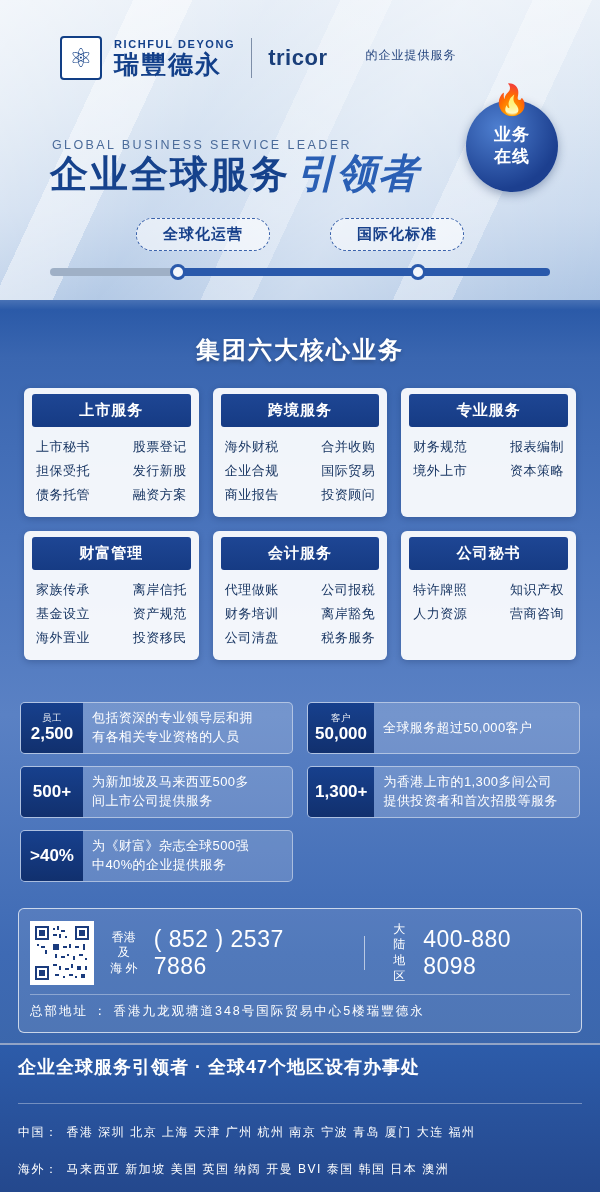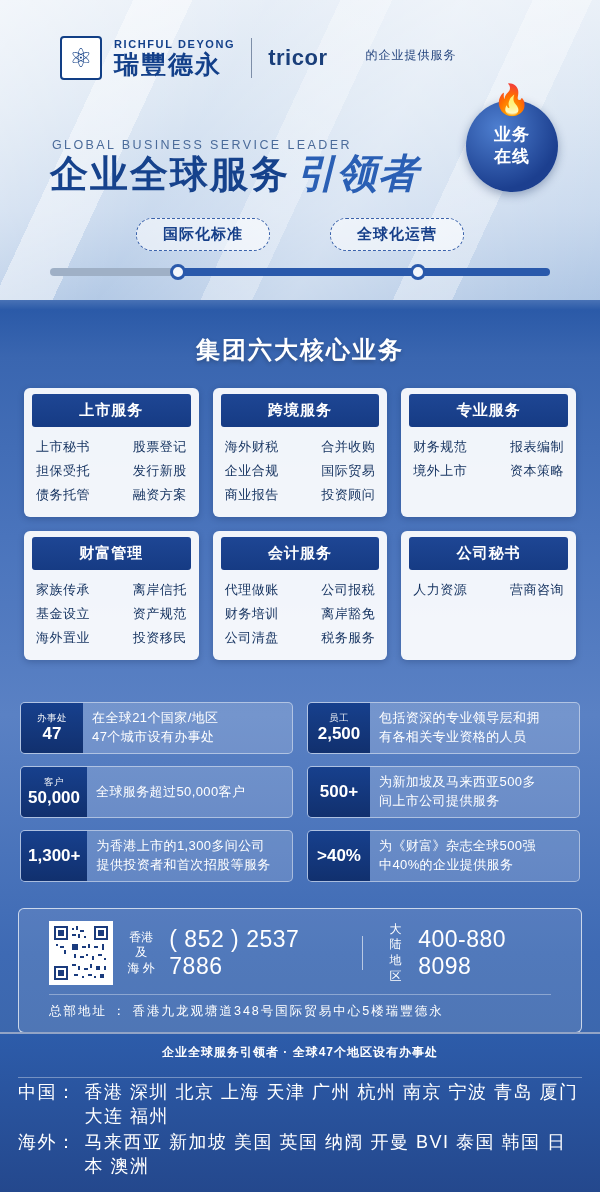--- a/index.html
+++ b/index.html
@@ -182,21 +182,21 @@
     flex: 1; color: #fff; font-size: 13px; line-height: 1.45;
     display: flex; align-items: center; padding: 4px 9px; letter-spacing: .4px;
   }
 
   
   .contact {
     margin: 16px 18px 0 18px;
     border: 1px solid rgba(255,255,255,.7);
     border-radius: 6px;
     background: rgba(255,255,255,0.10);
-    padding: 12px 30px;
+    padding: 12px 11px;
   }
   .contact-top { display: flex; align-items: center; gap: 12px; }
   .qr {
     width: 64px; height: 64px; background: #fff; flex: 0 0 auto;
     padding: 3px;
   }
   .qr svg { display: block; }
   .c-label { color: #fff; font-size: 12px; line-height: 1.3; text-align: center; }
   .c-phone { color: #fff; font-size: 23px; font-weight: normal; letter-spacing: .5px; }
   .c-sep { width: 1px; height: 34px; background: rgba(255,255,255,.6); margin: 0 10px; }
@@ -206,27 +206,27 @@
   }
 
   
   .footer {
     position: absolute; left: 0; right: 0; bottom: 0;
     background: linear-gradient(180deg,#2d5caa,#24488d);
     padding: 10px 18px 14px 18px;
     border-top: 2px solid rgba(255,255,255,.5);
   }
   .footer-title {
-    text-align: center; color: #fff; font-weight: bold; font-size: 12px;
-    letter-spacing: 1px; padding-bottom: 16px;
+    color: #fff; font-weight: bold; font-size: 18px;
+    letter-spacing: 1px; padding-bottom: 24px;
     border-bottom: 1px solid rgba(255,255,255,.35);
   }
   .footer-line {
-    color: #fff; font-size: 18px; letter-spacing: 1.5px; margin-top: 2px;
-    display: flex; gap: 8px;
+    color: #fff; font-size: 12px; letter-spacing: 1.5px; margin-top: 20px;
+    display: flex; gap: 8px; align-items: flex-end;
   }
   .footer-line .k { flex: 0 0 auto; }
   .footer-line .v { flex: 1; }
 </style>
 </head>
 <body>
 
 <div class="page">
 
   <div class="header">
@@ -251,22 +251,22 @@
       <span class="s2">引领者</span>
     </div>
 
     <div class="badge-online">
       <div class="flame">🔥</div>
       <span>业务</span>
       <span>在线</span>
     </div>
 
     <div class="pills">
+      <div class="pill">全球化运营</div>
       <div class="pill">国际化标准</div>
-      <div class="pill">全球化运营</div>
     </div>
 
     <div class="slider">
       <div class="knob k1"></div>
       <div class="knob k2"></div>
     </div>
   </div>
 
   <div class="services">
     <div class="sec-title">集团六大核心业务</div>
@@ -349,39 +349,35 @@
           <li>
               <span>公司清盘</span>
               <span>税务服务</span>
             </li>
         </ul>
       </div>
       <div class="card">
         <div class="card-hd">公司秘书</div>
         <ul>
           <li>
+              <span>特许牌照</span>
+              <span>知识产权</span>
+            </li>
+          <li>
               <span>人力资源</span>
               <span>营商咨询</span>
             </li>
         </ul>
       </div>
     </div>
   </div>
 
   <div class="about">
     <div class="about-grid">
 
-      <div class="fact">
-        <div class="fact-num">
-          <div class="lbl">办事处</div>
-          <div class="val">47</div>
-        </div>
-        <div class="fact-txt" style="white-space:pre-line">在全球21个国家/地区
-47个城市设有办事处</div>
-      </div>
 
       <div class="fact">
         <div class="fact-num">
           <div class="lbl">员工</div>
           <div class="val">2,500</div>
         </div>
         <div class="fact-txt" style="white-space:pre-line">包括资深的专业领导层和拥
 有各相关专业资格的人员</div>
       </div>
 

